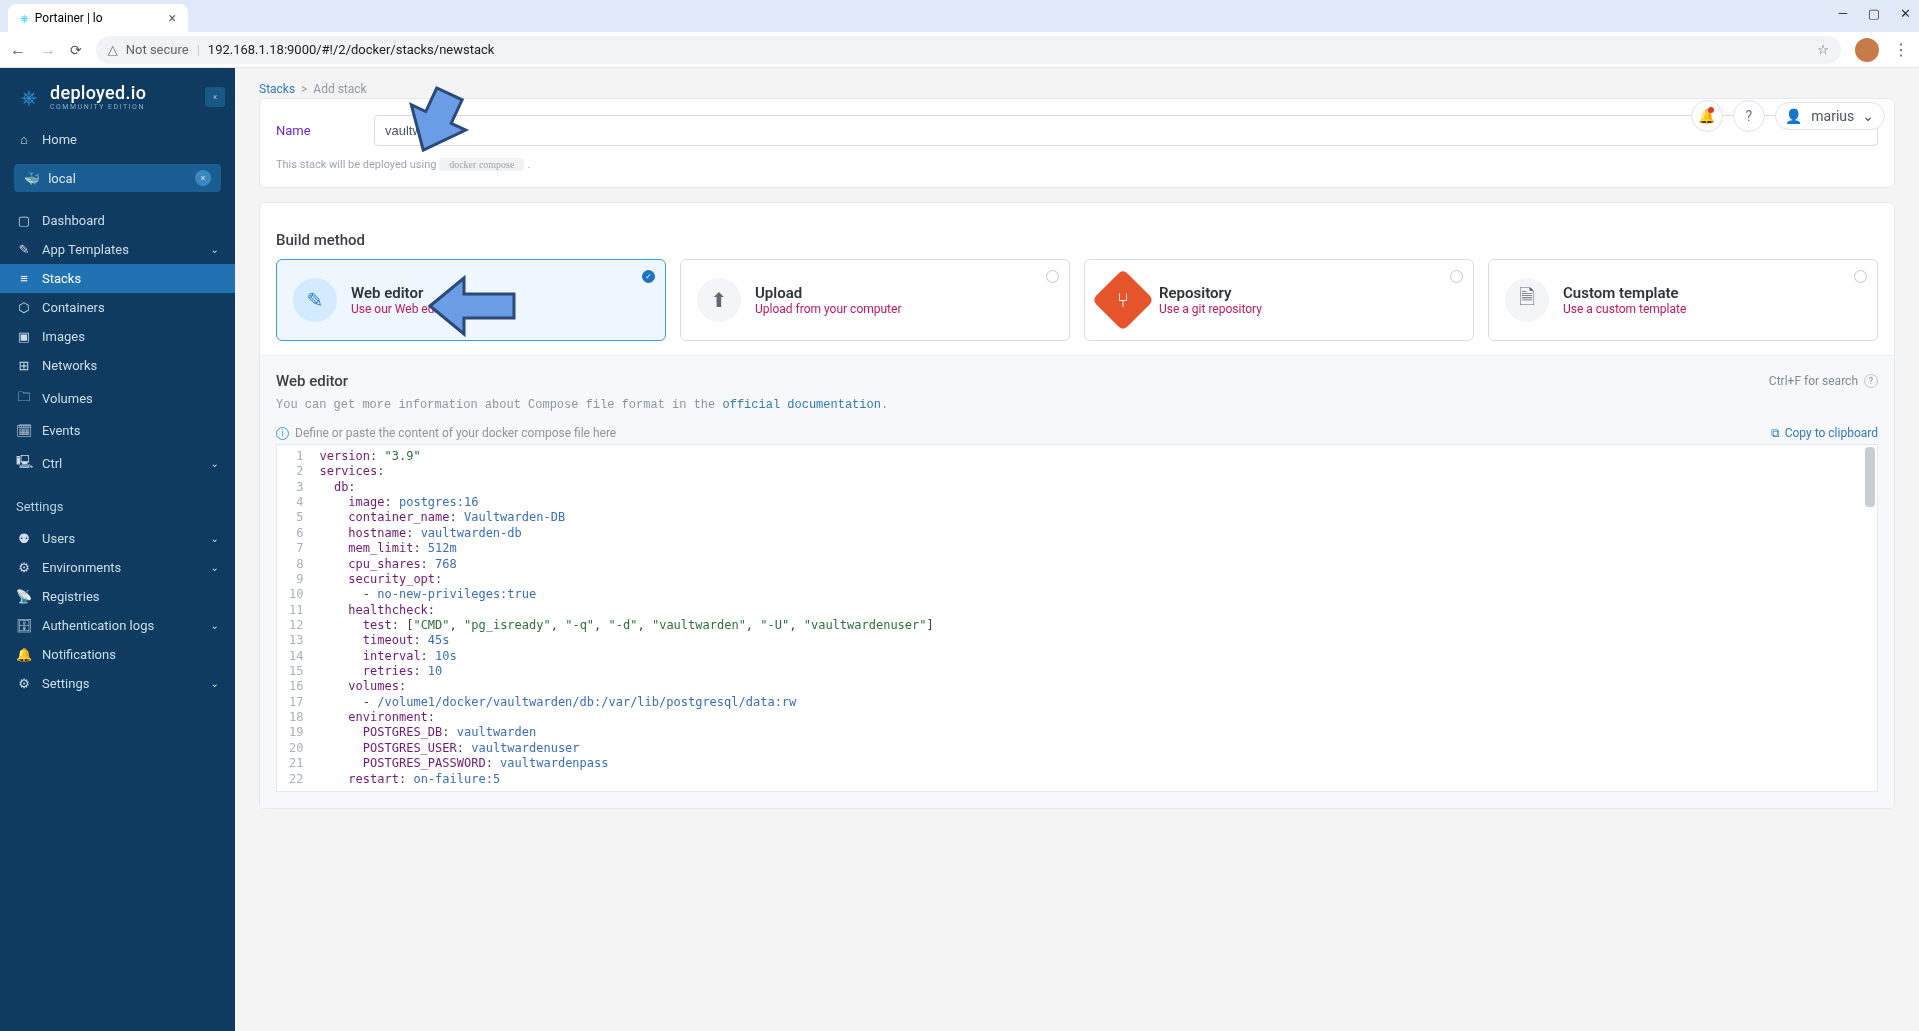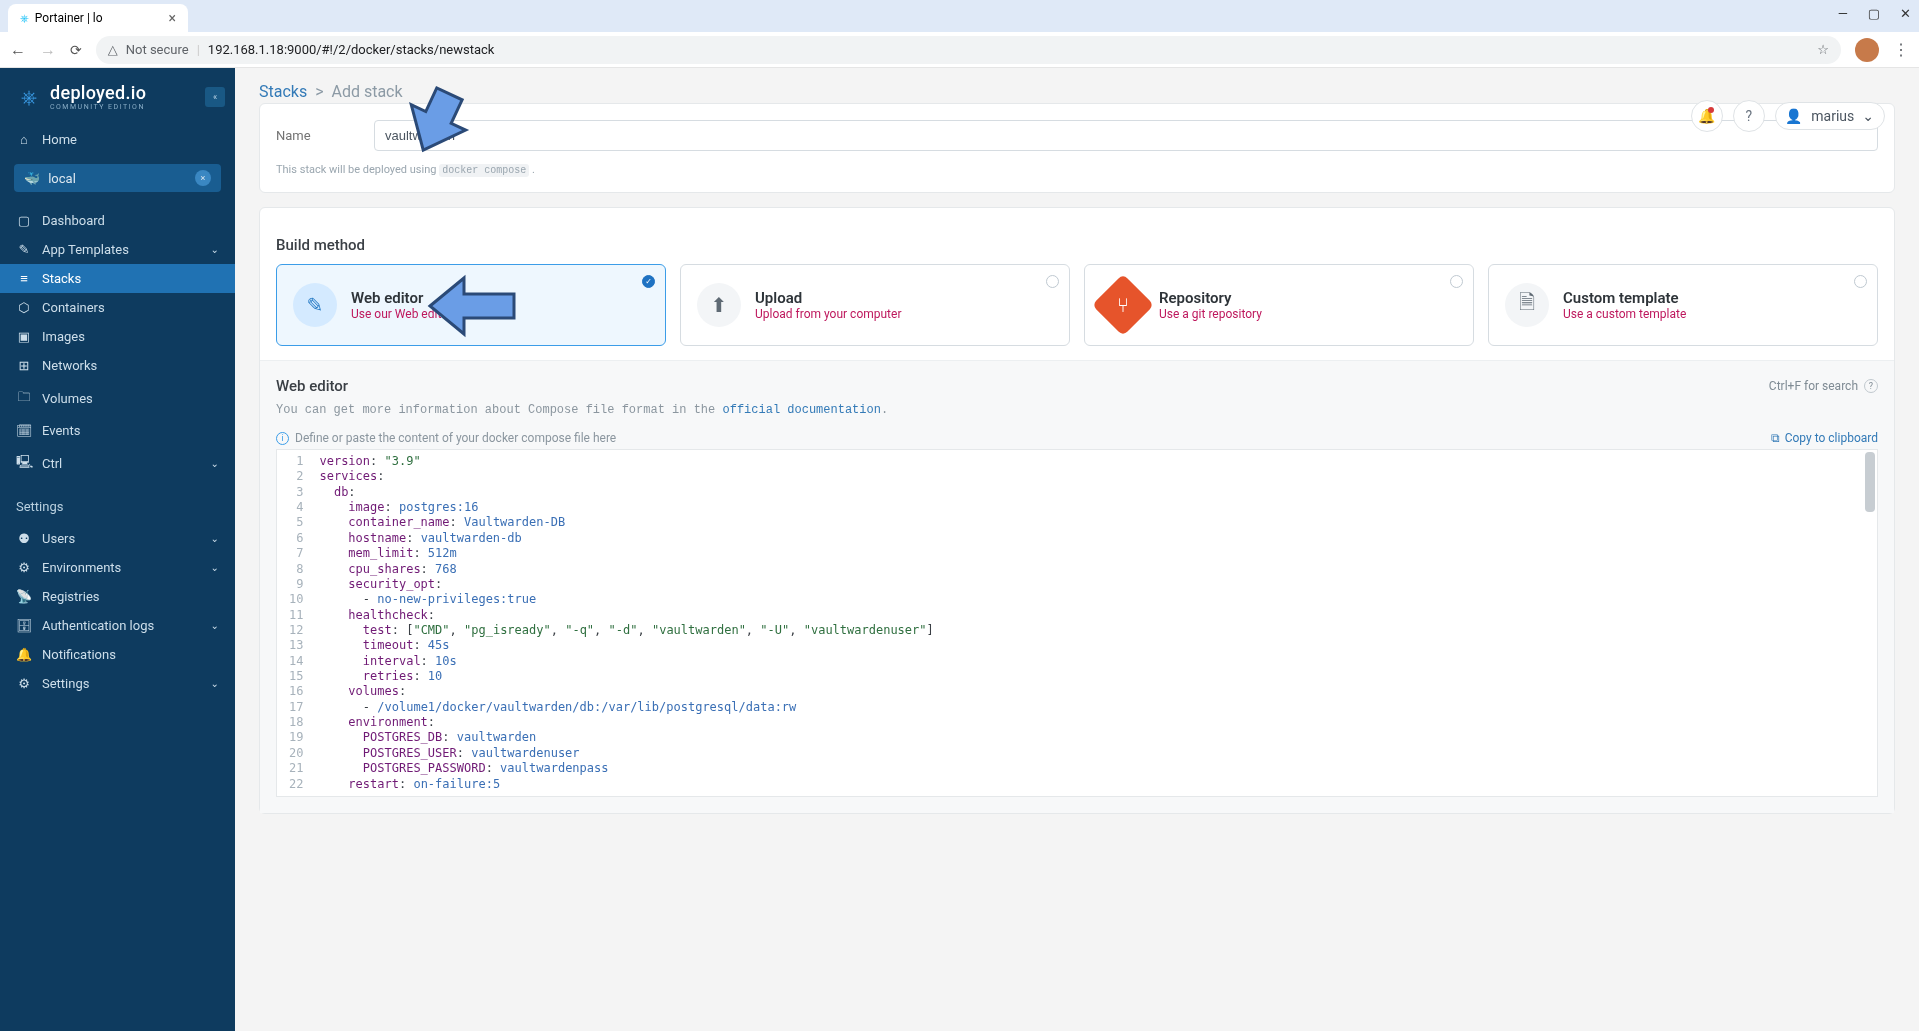--- a/index.html
+++ b/index.html
@@ -40,34 +40,34 @@
 .nav-item.active { background: #2072b3; color: #fff; }
 .nav-item .icn { width: 16px; text-align: center; font-size: 13px; }
 .nav-item .chev { margin-left: auto; font-size: 10px; }
 .nav-header { padding: 14px 16px 6px; font-size: 13px; color: #b9d0df; }
 
 
 .main { flex: 1; background: #f4f4f4; overflow-y: auto; position: relative; }
 .arrow-overlay { position: absolute; z-index: 5; pointer-events: none; }
 .arrow-overlay svg { display: block; }
 
-.breadcrumb { padding: 14px 24px 2px; font-size: 16px; color: #8c9aa5; }
+.breadcrumb { padding: 14px 24px 2px; font-size: 12px; color: #8c9aa5; }
 .breadcrumb a { color: #337ab7; text-decoration: none; }
 .page-title { padding: 0 24px 10px; font-size: 23px; font-weight: 500; color: #3a3f45; }
 .header-right { position: absolute; right: 34px; top: 32px; display: flex; align-items: center; gap: 10px; }
 .header-right .icn-btn { width: 32px; height: 32px; border-radius: 50%; border: 1px solid #dfe3e6; display: flex; align-items: center; justify-content: center; color: #6a7480; background: #fff; font-size: 14px; position: relative; }
 .user-chip { display: flex; align-items: center; gap: 8px; padding: 5px 10px; border: 1px solid #dfe3e6; border-radius: 18px; background: #fff; font-size: 14px; color: #4b5560; }
 .bell-dot { position: absolute; width: 6px; height: 6px; background: #d73a3a; border-radius: 50%; top: 6px; right: 8px; }
 
 .panel { background: #fff; margin: 0 24px 14px; border-radius: 6px; border: 1px solid #e5e8ea; padding: 16px; }
 .name-row { display: flex; align-items: center; gap: 18px; }
-.name-row label { font-size: 13px; color: #737373; width: 80px; }
+.name-row label { font-size: 13px; color: #6d28d9; width: 80px; }
 .name-row input { flex: 1; border: 1px solid #d6dce1; border-radius: 4px; padding: 7px 10px; font-size: 13px; color: #4b5560; }
 .deploy-note { margin-top: 12px; font-size: 11px; color: #9aa6af; }
-.deploy-note code { background: #f0f2f4; padding: 1px 3px; border-radius: 3px; font-family: Liberation Mono, monospace; font-size: 10px; }
+.deploy-note code { background: #f0f2f4; padding: 1px 10px; border-radius: 3px; font-family: Liberation Serif, serif; font-size: 10px; }
 
 .build-title { font-size: 15px; color: #3a3f45; font-weight: 500; margin: 12px 0 10px; }
 .method-grid { display: grid; grid-template-columns: repeat(4, 1fr); gap: 14px; }
 .method-card { border: 1px solid #d6dce1; border-radius: 6px; padding: 18px 16px; display: flex; align-items: center; gap: 14px; position: relative; cursor: pointer; background: #fff; }
 .method-card.selected { border-color: #3b9de8; background: #eef7fe; }
 .method-card .icon-wrap { width: 44px; height: 44px; border-radius: 50%; display: flex; align-items: center; justify-content: center; font-size: 20px; flex-shrink: 0; }
 .method-card.selected .icon-wrap { background: #d4eaff; color: #2d7fc7; }
 .method-card:not(.selected) .icon-wrap { background: #f3f5f7; color: #5f6a74; }
 .method-card .ttl { font-size: 15px; font-weight: 600; color: #2e3439; }
 .method-card .sub { font-size: 12px; color: #be185d; }

